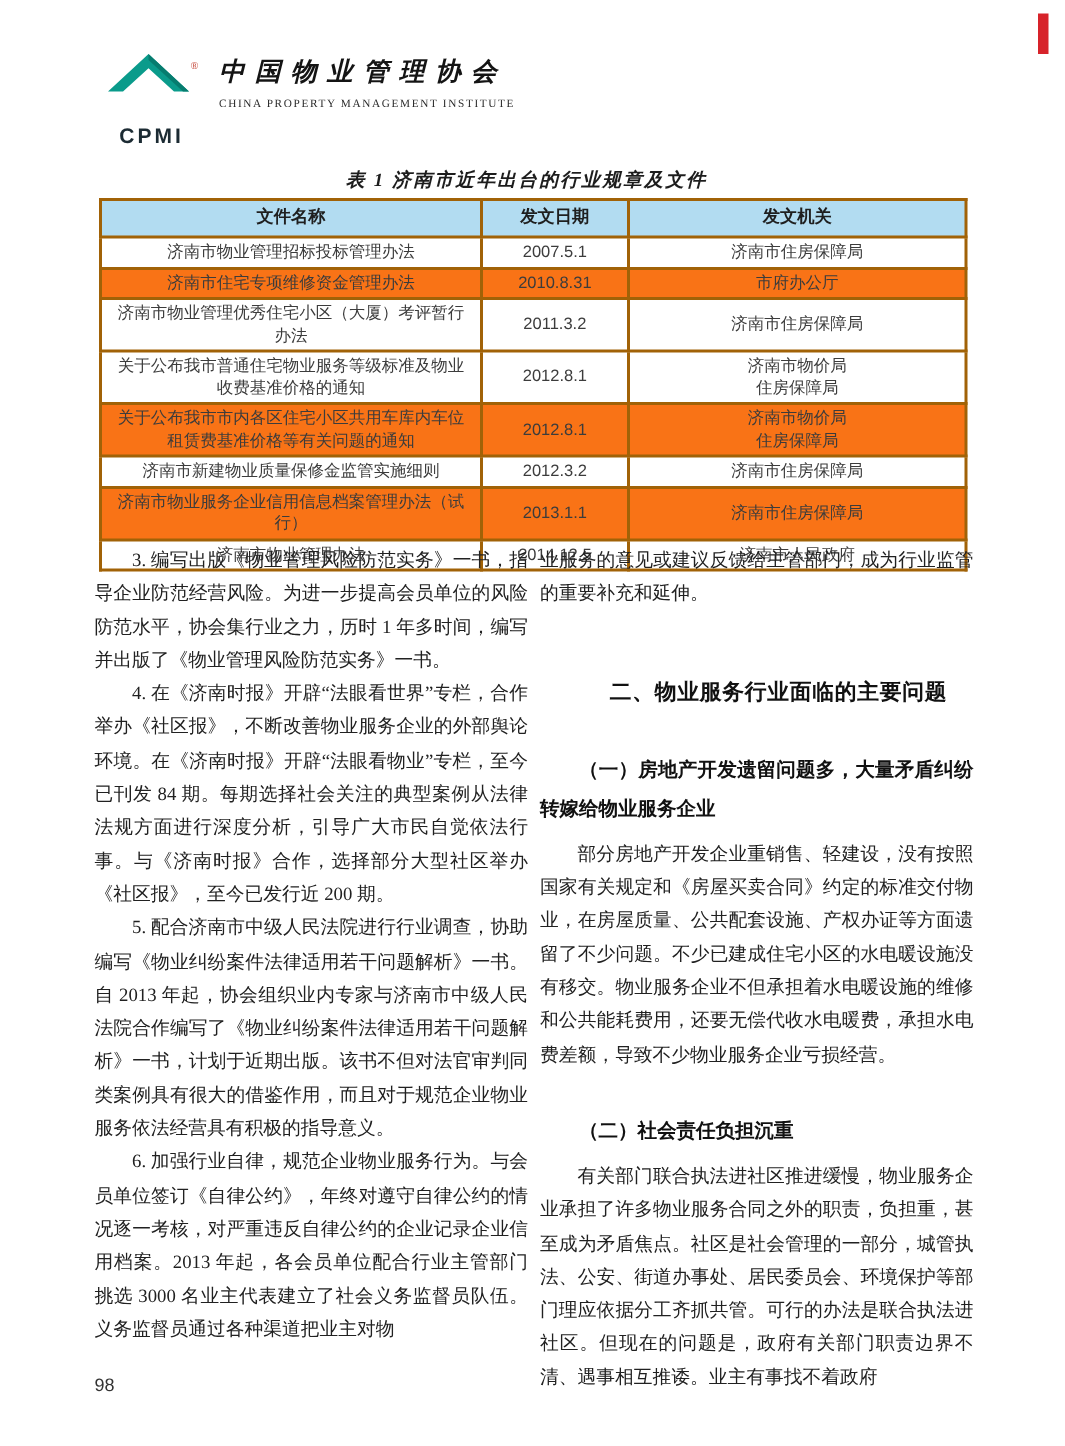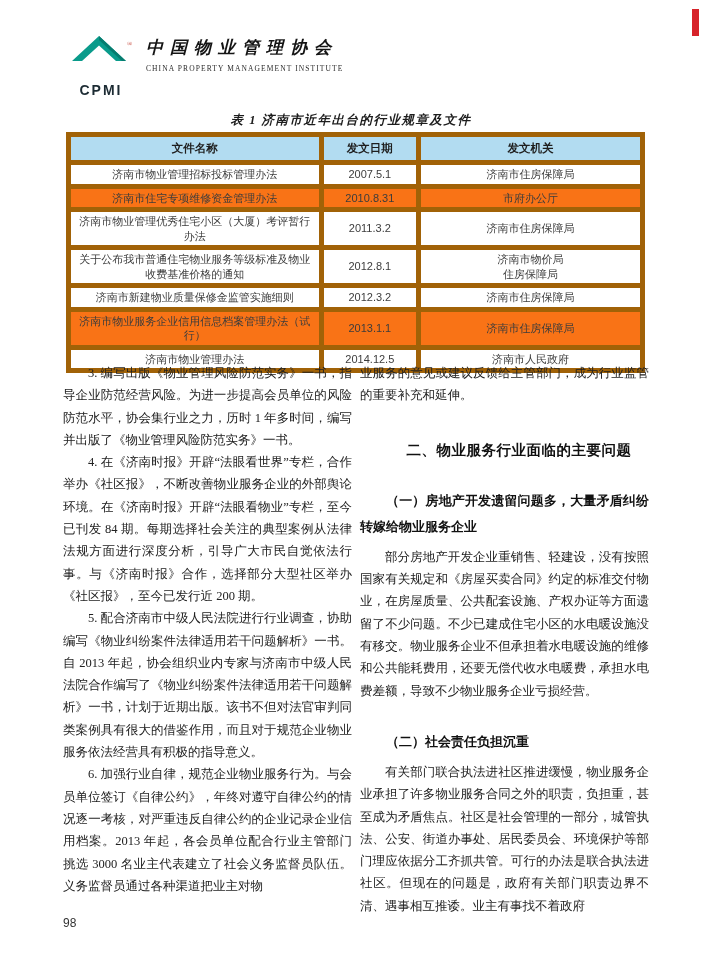--- a/index.html
+++ b/index.html
@@ -49,21 +49,21 @@
   }
   table.reg-table {
     position: absolute; left: 66px; top: 132px;
     width: 579px;
     border-collapse: collapse;
     font-family: "Liberation Sans", sans-serif;
     font-size: 11px; color: #3c3c3c;
     border: 1.5px solid #3a3a3a;
   }
   .reg-table th, .reg-table td {
-    border: 5px solid #a16207;
+    border: 2px solid #a16207;
     text-align: center; vertical-align: middle;
     padding: 2px 6px; line-height: 1.32;
   }
   .reg-table thead th {
     background: #b2dcf1; color: #1f1f1f;
     font-weight: bold; font-size: 11.5px;
     padding: 4px 6px;
   }
   .reg-table tr.alt td { background: #f97316; }
   .col-name { width: 44%; }
@@ -77,21 +77,21 @@
     text-align: justify; color: #212121;
   }
   .col-left { left: 63px; }
   .col-right { left: 360px; }
   .column p { text-indent: 2em; }
   .column p.no-indent { text-indent: 0; }
   .section-heading {
     font-family: "Liberation Sans", sans-serif;
     font-weight: bold; font-size: 14.5px; color: #111;
     text-align: center; text-indent: 0;
-    margin-top: 32px; margin-bottom: 8px;
+    margin-top: 44px; margin-bottom: 8px;
     letter-spacing: 0.5px;
   }
   .sub-heading {
     font-family: "Liberation Sans", sans-serif;
     font-weight: bold; font-size: 13px; color: #111;
     text-indent: 0; line-height: 26px;
     margin-top: 27px; margin-bottom: 6px;
     text-align: justify;
   }
 
@@ -146,20 +146,26 @@
         <td class="col-name">济南市物业管理优秀住宅小区（大厦）考评暂行办法</td>
         <td class="col-date">2011.3.2</td>
         <td class="col-agency">济南市住房保障局</td>
       </tr>
       <tr>
         <td class="col-name">关于公布我市普通住宅物业服务等级标准及物业收费基准价格的通知</td>
         <td class="col-date">2012.8.1</td>
         <td class="col-agency">济南市物价局
 住房保障局</td>
       </tr>
+      <tr class="alt">
+        <td class="col-name">关于公布我市市内各区住宅小区共用车库内车位租赁费基准价格等有关问题的通知</td>
+        <td class="col-date">2012.8.1</td>
+        <td class="col-agency">济南市物价局
+住房保障局</td>
+      </tr>
       <tr>
         <td class="col-name">济南市新建物业质量保修金监管实施细则</td>
         <td class="col-date">2012.3.2</td>
         <td class="col-agency">济南市住房保障局</td>
       </tr>
       <tr class="alt">
         <td class="col-name">济南市物业服务企业信用信息档案管理办法（试行）</td>
         <td class="col-date">2013.1.1</td>
         <td class="col-agency">济南市住房保障局</td>
       </tr>

